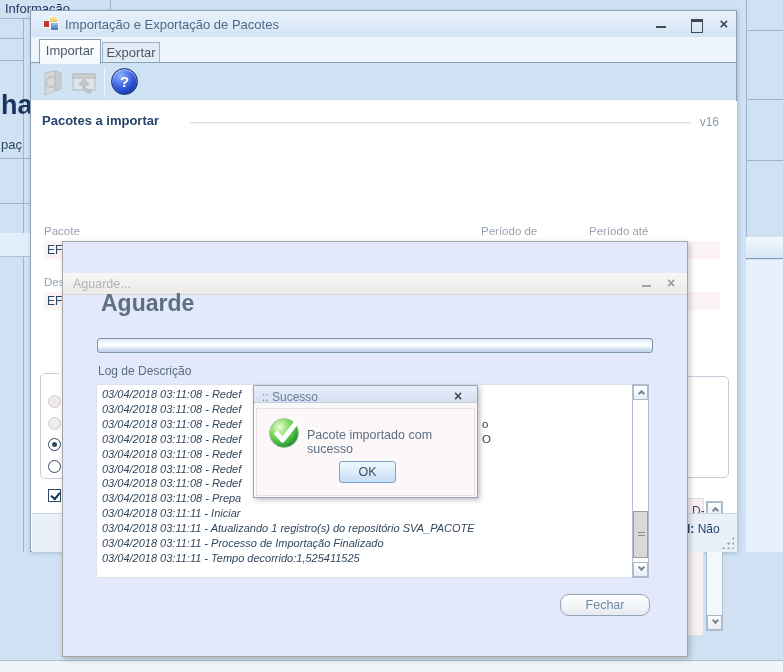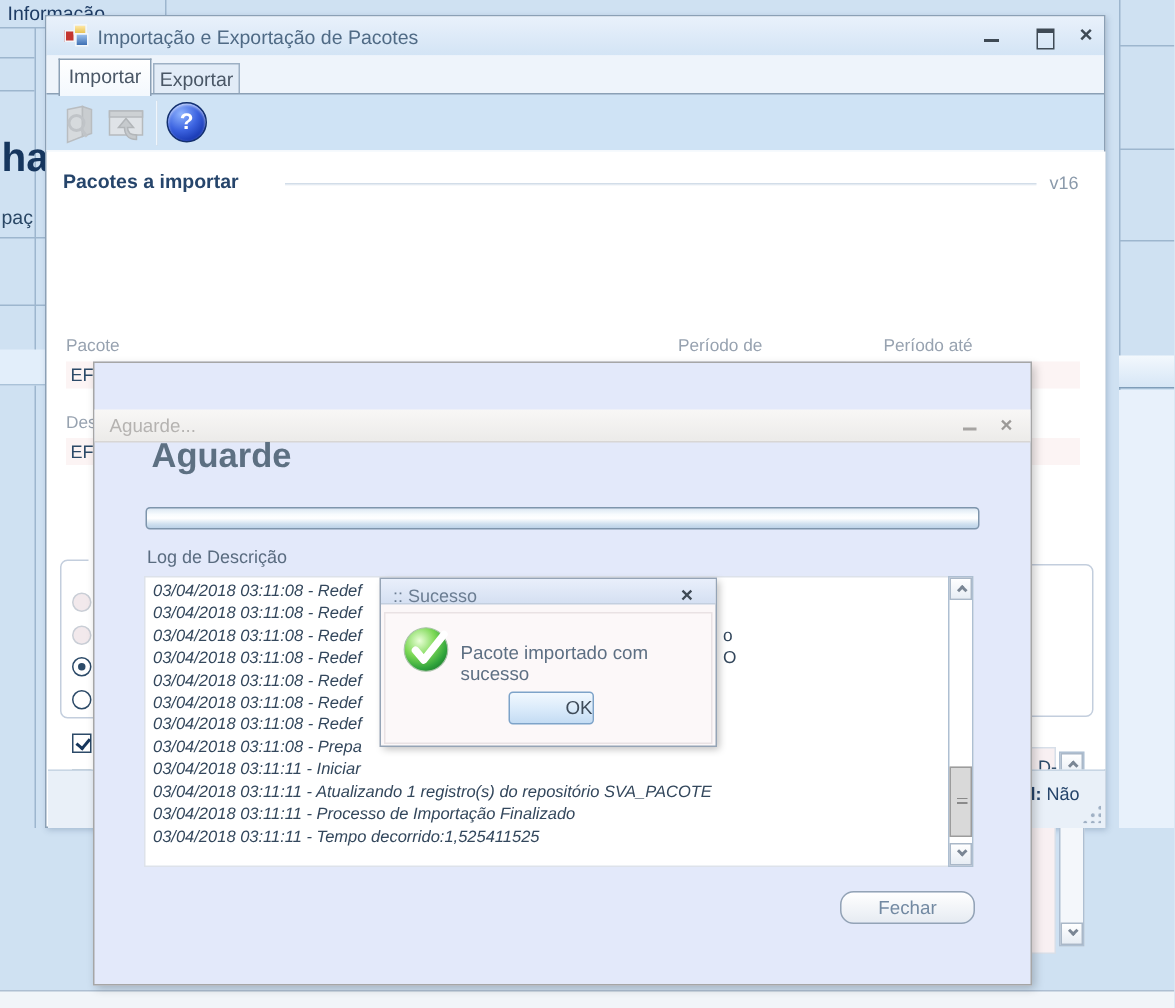--- a/index.html
+++ b/index.html
@@ -44,21 +44,21 @@
     border:1px solid #13306e;color:#fff;font-weight:bold;font-size:15px;text-align:center;line-height:26px;box-shadow:inset 0 1px 2px rgba(255,255,255,.7);}
 
   .dm-content{position:absolute;left:1px;top:90px;width:705px;height:412px;background:#fff;}
   .sec-head{position:absolute;left:0;top:12px;width:100%;height:18px;}
   .sec-title{position:absolute;left:10px;top:0;font-size:13px;font-weight:bold;color:#26456b;}
   .sec-rule{position:absolute;left:158px;right:46px;top:9px;height:2px;background:linear-gradient(180deg,#c9d6e4,#ffffff);}
   .sec-ver{position:absolute;right:18px;top:2px;font-size:12px;color:#8b9aab;}
 
   .fld-label{position:absolute;font-size:11.5px;color:#97a2b0;}
   .fld-box{position:absolute;height:18px;background:#fcf4f4;font-size:12px;color:#2c4a68;line-height:18px;padding-left:3px;overflow:hidden;white-space:nowrap;}
-  .c1{left:12px;width:389px;}.c2{left:420px;width:112px;}.c3{left:557px;width:131px;}
+  .c1{left:12px;width:389px;}.c2{left:449px;width:112px;}.c3{left:557px;width:131px;}
   .r1l{top:124px;}.r1b{top:140px;}.r2l{top:175px;}.r2b{top:191px;}
 
   .grp{position:absolute;border:1px solid #c3cedd;border-radius:5px;background:#fff;}
   .grp-tip{left:8px;top:272px;width:280px;height:106px;}
   .grp-tip-label{position:absolute;left:18px;top:-7px;background:#fff;padding:0 3px;font-size:12px;color:#3d5a78;}
   .grp-right{left:530px;top:275px;width:167px;height:102px;}
 
   .rwrap{position:absolute;left:16px;width:13px;height:13px;}
   .rw1{top:294px;}.rw2{top:316px;}.rw3{top:337px;}.rw4{top:359px;}
   .rad{display:block;width:13px;height:13px;border-radius:50%;border:1px solid #2c4a68;background:#fff;position:relative;}
@@ -117,21 +117,21 @@
 
   
   .dlg-msg{position:absolute;left:253px;top:385px;width:225px;height:113px;background:#fbf7f8;border:1px solid #95a4b6;z-index:30;box-shadow:2px 2px 5px rgba(0,0,0,.25);}
   .ms-titlebar{position:absolute;left:0;top:0;width:100%;height:17px;background:linear-gradient(180deg,#e9effb,#d5e0f2);border-bottom:1px solid #c3cfdf;}
   .ms-title{position:absolute;left:8px;top:4px;font-size:12px;color:#6b7d92;}
   .ms-close{position:absolute;left:196px;top:3px;width:16px;height:15px;font-size:14px;font-weight:bold;color:#3f4a55;text-align:center;line-height:14px;}
   .ms-body{position:absolute;left:2px;top:22px;width:219px;height:88px;background:#fcf8f9;border:1px solid #e9e2e4;}
   .ms-icon{position:absolute;left:11px;top:6px;width:36px;height:36px;}
   .ms-text{position:absolute;left:50px;top:19px;font-size:12.5px;color:#5d6f83;}
   .btn-ok{position:absolute;left:82px;top:52px;width:57px;height:22px;border:1px solid #7da3c9;border-radius:3px;
-    background:linear-gradient(180deg,#f1f8fe 0%,#d9eafa 55%,#c4dcf3 100%);font-size:12.5px;color:#3e4b59;text-align:right;line-height:20px;}
+    background:linear-gradient(180deg,#f1f8fe 0%,#d9eafa 55%,#c4dcf3 100%);font-size:12.5px;color:#3e4b59;text-align:center;line-height:20px;}
 </style>
 </head>
 <body>
 
 <div class="stage">
 
   <div>
     <div class="bg-menu">Informação</div>
     <div class="bg-hline" style="left:0;top:18px;width:110px;"></div>
     <div class="bg-vline" style="left:110px;top:0;height:18px;"></div>

